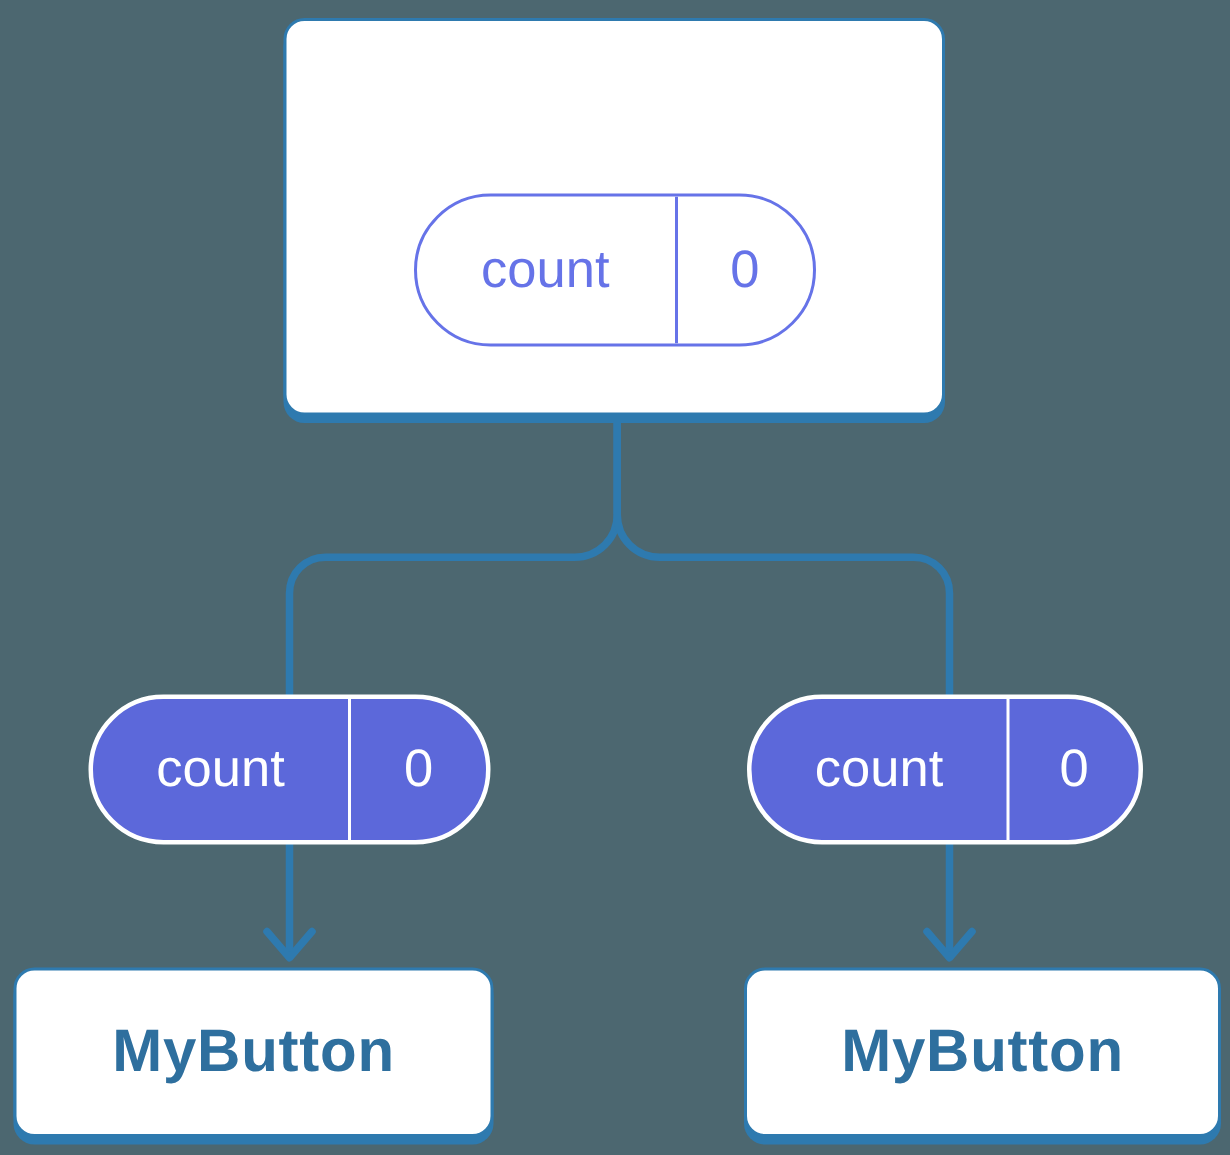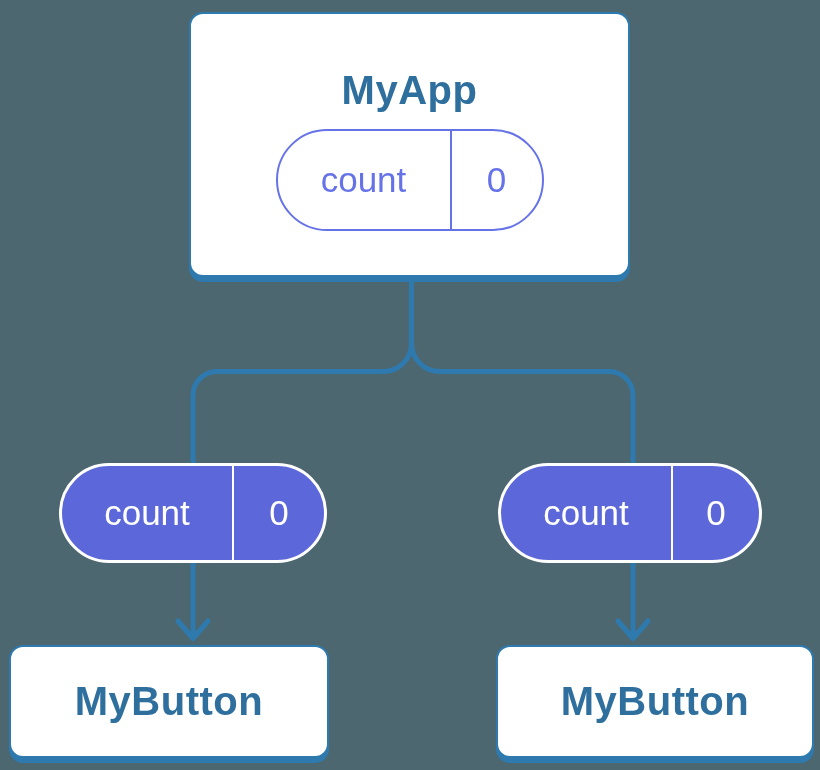--- a/index.html
+++ b/index.html
@@ -92,21 +92,20 @@
 <div class="canvas">
 
   <svg class="connectors" width="820" height="770" viewBox="0 0 820 770" aria-hidden="true">
     <path d="M 411.5 272 L 411.5 343 C 411.5 359 399 371.5 383 371.5 L 217 371.5 C 203.5 371.5 193 382 193 395.5 L 193 633"></path>
     <path d="M 411.5 272 L 411.5 343 C 411.5 359 424 371.5 440 371.5 L 609 371.5 C 622.5 371.5 633 382 633 395.5 L 633 633"></path>
     <path d="M 178 621 L 193 638.5 L 208 621"></path>
     <path d="M 618 621 L 633 638.5 L 648 621"></path>
   </svg>
 
   <div class="card root-card">
-    <div class="root-title">MyApp</div>
     <div class="pill pill-outline">
       <div class="seg seg-name">count</div>
       <div class="seg seg-value">0</div>
     </div>
   </div>
 
   <div class="pill pill-filled pill-left">
     <div class="seg seg-name">count</div>
     <div class="seg seg-value">0</div>
   </div>

